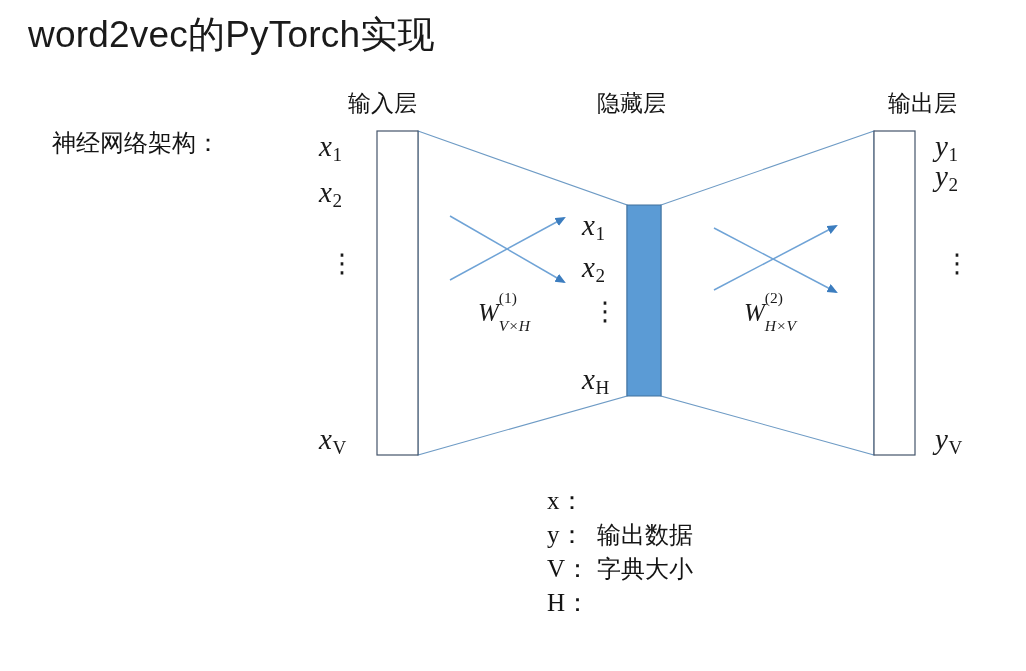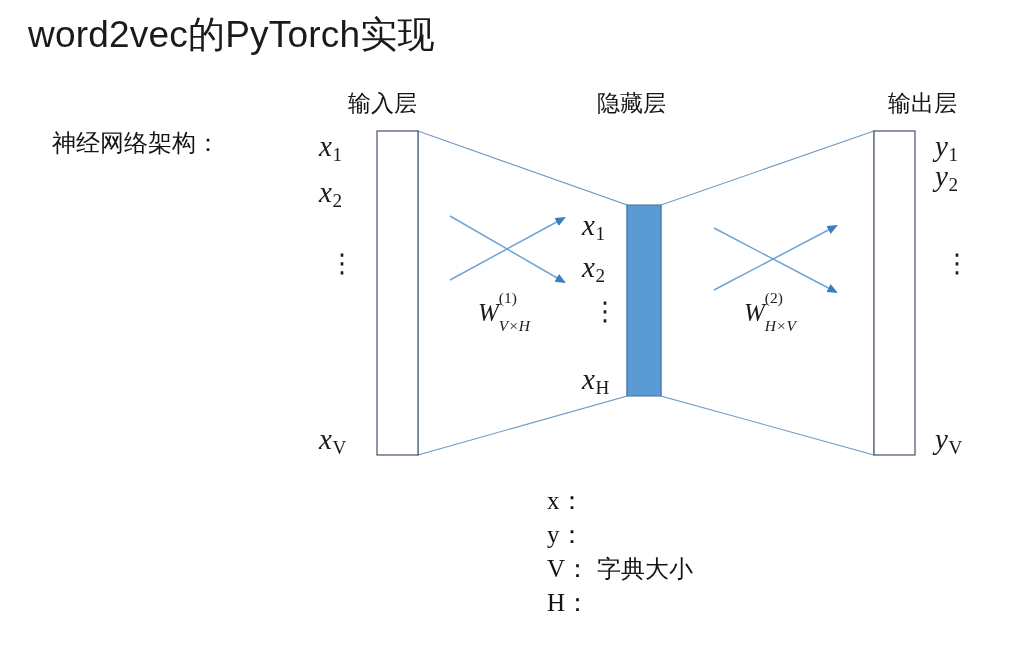--- a/index.html
+++ b/index.html
@@ -226,20 +226,21 @@
 <div class="weight-label" id="weight-label-1"><span class="wcore"><span>W</span><span class="wsup">(1)</span><span class="wsub">V×H</span></span></div>
 
 <div class="weight-label" id="weight-label-2"><span class="wcore"><span>W</span><span class="wsup">(2)</span><span class="wsub">H×V</span></span></div>
 
 <div id="legend">
   <div class="legend-row">
     <span class="legend-key">x：</span>
   </div>
   <div class="legend-row">
     <span class="legend-key">y：</span>
+    <span class="legend-val">输出数据</span>
   </div>
   <div class="legend-row">
     <span class="legend-key">V：</span>
     <span class="legend-val">字典大小</span>
   </div>
   <div class="legend-row">
     <span class="legend-key">H：</span>
   </div>
 </div>
 

